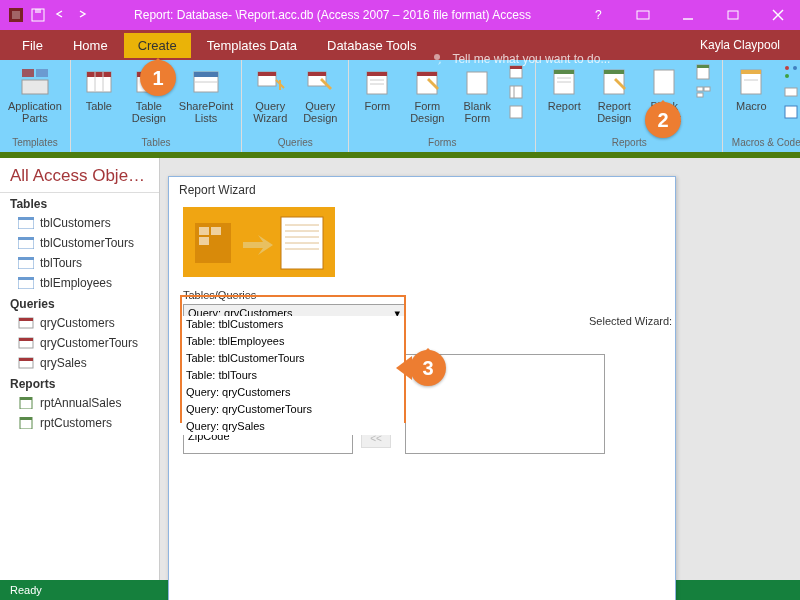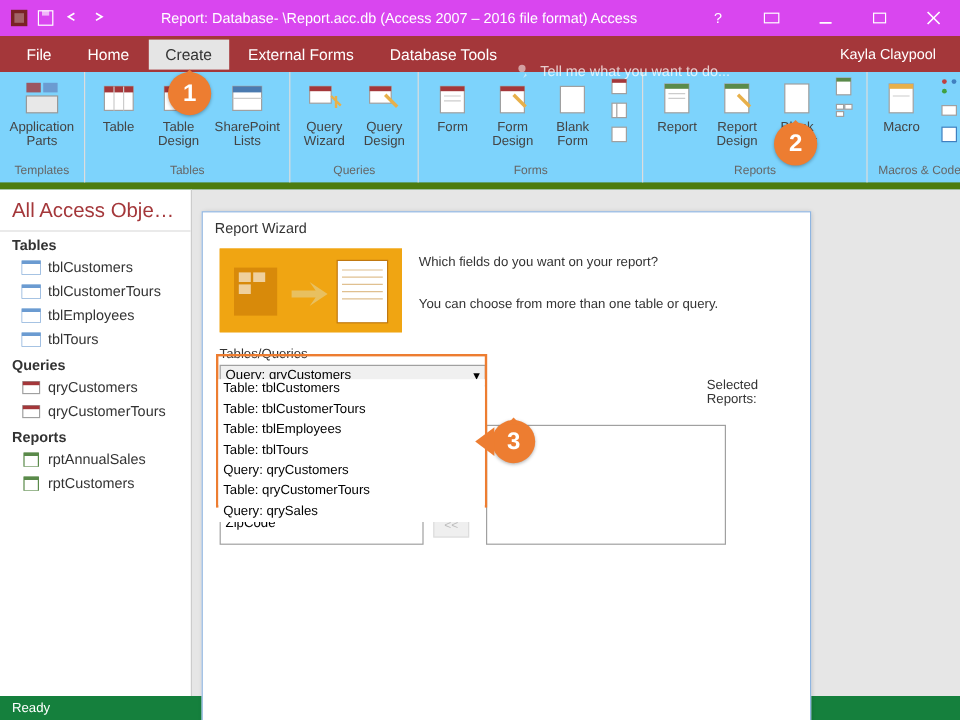--- a/index.html
+++ b/index.html
@@ -5,21 +5,21 @@
 * { margin: 0; padding: 0; box-sizing: border-box; font-family: "Segoe UI", sans-serif; }
 body { width: 800px; height: 600px; background: #fff; overflow: hidden; position: relative; }
 .titlebar { height: 30px; background: #d946ef; display: flex; align-items: center; color: #fff; font-size: 12px; }
 .tb-left { display: flex; align-items: center; gap: 6px; padding-left: 8px; }
 .tb-icon { width: 16px; height: 16px; display: inline-flex; align-items: center; justify-content: center; }
 .tb-title { flex: 1; text-align: center; font-size: 12px; }
 .tb-right { display: flex; align-items: center; }
 .tb-btn { width: 45px; height: 30px; display: flex; align-items: center; justify-content: center; }
 .menubar { height: 30px; background: #a4373a; display: flex; align-items: center; padding: 0 8px; color: #fff; font-size: 13px; gap: 2px; }
 .menu-item { padding: 5px 14px; cursor: pointer; }
-.menu-item.active { background: #e5e5e5; color: #333; }
+.menu-item.active { background: #eab308; color: #333; }
 .tellme { flex: 1; display: flex; align-items: center; gap: 6px; opacity: 0.75; font-size: 12px; margin-top: 27px; }
 .user { font-size: 12px; padding-right: 12px; }
 .ribbon { height: 98px; background: #7dd3fc; border-bottom: 6px solid #4d7c0f; display: flex; font-size: 11px; color: #444; }
 .rgroup { border-right: 1px solid #ddd; padding: 4px 6px 2px; display: flex; flex-direction: column; }
 .rgroup-items { flex: 1; display: flex; align-items: flex-start; gap: 6px; }
 .rgroup-label { text-align: center; font-size: 10px; color: #666; padding: 2px 0; }
 .rbtn { display: flex; flex-direction: column; align-items: center; gap: 2px; min-width: 44px; padding: 2px; cursor: pointer; }
 .ricon { width: 32px; height: 32px; display: flex; align-items: center; justify-content: center; }
 .ricon.sm { width: 16px; height: 16px; }
 .rlabel { text-align: center; line-height: 1.1; font-size: 11px; }
@@ -114,21 +114,21 @@
           <line x1="11" y1="1" x2="1" y2="11" stroke="#fff" stroke-width="1.4"></line>
         </svg>
       </span>
   </div>
 </div>
 
 <div class="menubar">
   <div class="menu-item">File</div>
   <div class="menu-item">Home</div>
   <div class="menu-item active">Create</div>
-  <div class="menu-item">External Forms</div>
+  <div class="menu-item">Templates Data</div>
   <div class="menu-item">Database Tools</div>
   <div class="tellme">
     <svg width="14" height="14">
         <circle cx="5" cy="5" r="3" fill="#fff" opacity=".7"></circle>
         <path d="M8 9 L6 13 L9 11 Z" fill="#fff" opacity=".7"></path>
       </svg>
     <span>Tell me what you want to do...</span>
   </div>
   <div class="user">Kayla Claypool</div>
 </div>
@@ -373,43 +373,50 @@
             <rect width="16" height="12" fill="#fff" stroke="#6b9bd1"></rect>
             <rect width="16" height="3" fill="#6b9bd1"></rect>
           </svg></span>
         <span>tblCustomerTours</span>
       </div>
     <div class="nav-item">
         <span class="nav-icon"><svg width="16" height="12">
             <rect width="16" height="12" fill="#fff" stroke="#6b9bd1"></rect>
             <rect width="16" height="3" fill="#6b9bd1"></rect>
           </svg></span>
-        <span>tblEmployees</span>
+        <span>tblTours</span>
       </div>
     <div class="nav-item">
         <span class="nav-icon"><svg width="16" height="12">
             <rect width="16" height="12" fill="#fff" stroke="#6b9bd1"></rect>
             <rect width="16" height="3" fill="#6b9bd1"></rect>
           </svg></span>
-        <span>tblTours</span>
+        <span>tblEmployees</span>
       </div>
     <div class="nav-section">Queries</div>
     <div class="nav-item">
         <span class="nav-icon"><svg width="16" height="12">
             <rect width="14" height="10" x="1" y="1" fill="#fff" stroke="#a0a0a0"></rect>
             <rect width="14" height="3" x="1" y="1" fill="#a4373a"></rect>
           </svg></span>
         <span>qryCustomers</span>
       </div>
     <div class="nav-item">
         <span class="nav-icon"><svg width="16" height="12">
             <rect width="14" height="10" x="1" y="1" fill="#fff" stroke="#a0a0a0"></rect>
             <rect width="14" height="3" x="1" y="1" fill="#a4373a"></rect>
           </svg></span>
         <span>qryCustomerTours</span>
+      </div>
+    <div class="nav-item">
+        <span class="nav-icon"><svg width="16" height="12">
+            <rect width="14" height="10" x="1" y="1" fill="#fff" stroke="#a0a0a0"></rect>
+            <rect width="14" height="3" x="1" y="1" fill="#a4373a"></rect>
+          </svg></span>
+        <span>qrySales</span>
       </div>
     <div class="nav-section">Reports</div>
     <div class="nav-item">
         <span class="nav-icon"><svg width="16" height="12">
             <rect width="12" height="12" x="2" fill="#fff" stroke="#5a8a4a"></rect>
             <rect width="12" height="3" x="2" fill="#5a8a4a"></rect>
           </svg></span>
         <span>rptAnnualSales</span>
       </div>
     <div class="nav-item">
@@ -440,24 +447,20 @@
             <rect x="16" y="30" width="10" height="8" fill="#fff" opacity=".6"></rect>
             <path d="M60 35 L80 35 L75 28 L90 38 L75 48 L80 41 L60 41 Z" fill="#e8c060"></path>
             <rect x="98" y="10" width="42" height="52" fill="#fff" stroke="#c07810"></rect>
             <line x1="102" y1="18" x2="136" y2="18" stroke="#e0c090"></line>
             <line x1="102" y1="24" x2="136" y2="24" stroke="#e0c090"></line>
             <line x1="102" y1="30" x2="136" y2="30" stroke="#e0c090"></line>
             <line x1="102" y1="36" x2="136" y2="36" stroke="#e0c090"></line>
             <line x1="102" y1="42" x2="136" y2="42" stroke="#e0c090"></line>
           </svg>
       </div>
-      <div class="banner-text">
-        <div>Which fields do you want on your report?</div><br>
-        <div>You can choose from more than one table or query.</div>
-      </div>
     </div>
     <div class="lbl">Tables/Queries</div>
     <div class="combo">
       <span>Query: qryCustomers</span>
       <span>▾</span>
     </div>
     <div class="fields-row">
       <div class="fcol">
         <div class="listbox">
           <div style="height:44px"></div>
@@ -466,41 +469,41 @@
           <div>ZipCode</div>
         </div>
       </div>
       <div class="arrowbtns">
         <div class="arrbtn">&gt;</div>
         <div class="arrbtn">&gt;&gt;</div>
         <div class="arrbtn dis">&lt;</div>
         <div class="arrbtn dis">&lt;&lt;</div>
       </div>
       <div class="fcol" style="margin-left:6px">
-        <div class="lbl" style="position:absolute; left:420px; top:138px"><span>Selected Reports:</span></div>
+        <div class="lbl" style="position:absolute; left:420px; top:138px"><span>Selected Wizard:</span></div>
         <div class="listbox sel"></div>
       </div>
     </div>
   </div>
   <div class="dlg-footer">
     <div class="dbtn">Cancel</div>
     <div class="dbtn dis">&lt; Back</div>
     <div class="dbtn primary">Next &gt;</div>
     <div class="dbtn">Forms</div>
   </div>
 </div>
 
 <div class="combo-highlight" style="left:180px; top:295px; width:226px; height:128px;"></div>
 
 <div class="dropdown" style="border:none; left:182px; top:316px;">
   <div>Table: tblCustomers</div>
+  <div>Table: tblEmployees</div>
   <div>Table: tblCustomerTours</div>
-  <div>Table: tblEmployees</div>
   <div>Table: tblTours</div>
   <div>Query: qryCustomers</div>
-  <div>Table: qryCustomerTours</div>
+  <div>Query: qryCustomerTours</div>
   <div>Query: qrySales</div>
 </div>
 
 <div class="callout" style="left:140px; top:60px">1</div>
 <div class="callout" style="left:645px; top:102px">2</div>
 <div class="callout" style="left:410px; top:350px">3</div>
 <div style="position:absolute; left:410px; top:350px; border-top:12px solid transparent; border-bottom:12px solid transparent; border-right:16px solid #ed7d31; margin-top:6px; margin-left:-14px; z-index:40"></div>
 
 </body></html>

